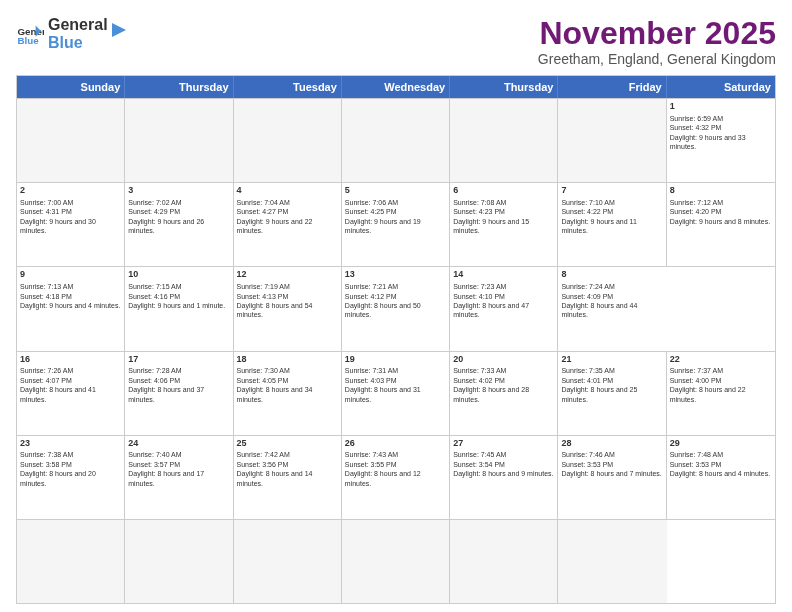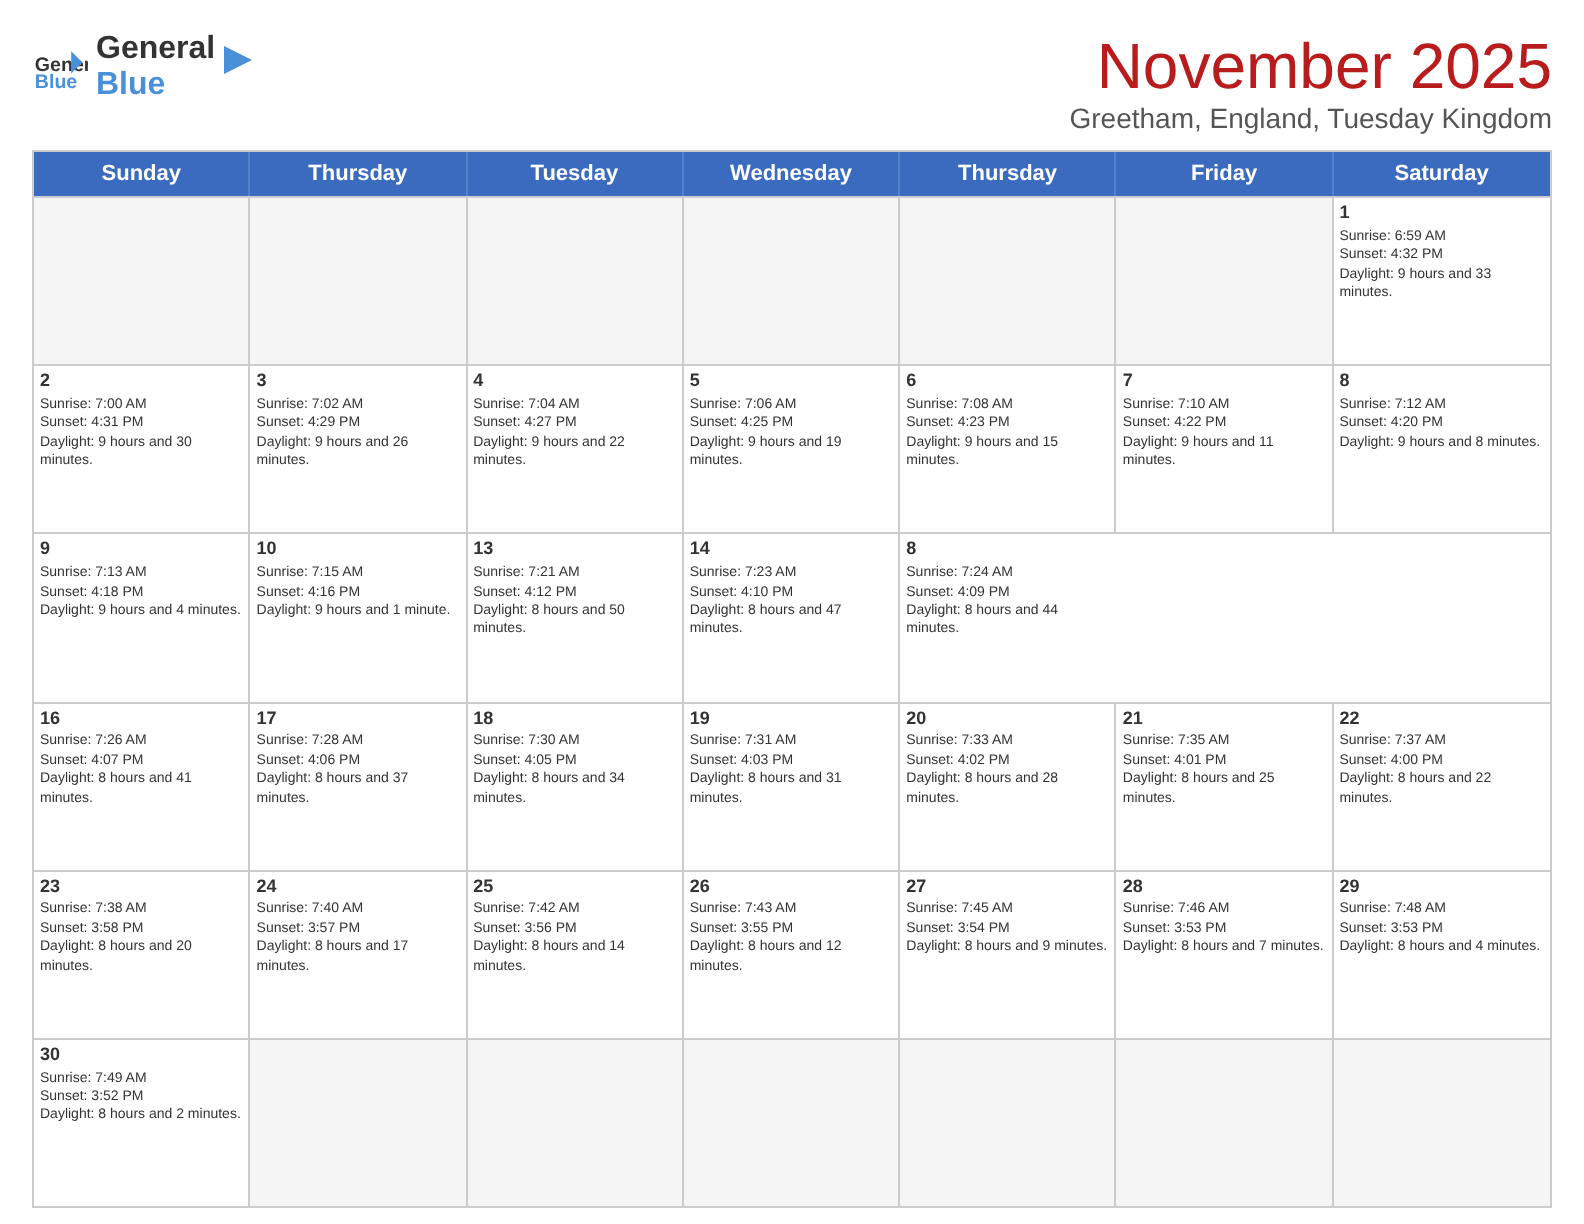--- a/index.html
+++ b/index.html
@@ -30,22 +30,22 @@
     }
     .logo-icon {
       width: 28px;
       height: 28px;
     }
     .title-block {
       text-align: right;
     }
     .main-title {
       font-size: 32px;
-      font-weight: normal;
-      color: #b91c1c;
+      font-weight: bold;
+      color: #701a75;
       line-height: 1.1;
     }
     .subtitle {
       font-size: 14px;
       color: #555;
     }
     .calendar {
       flex: 1;
       display: flex;
       flex-direction: column;
@@ -54,21 +54,21 @@
     .cal-header-row {
       display: grid;
       grid-template-columns: repeat(7, 1fr);
       background: #3a6bbf;
     }
     .cal-header-cell {
       color: #fff;
       font-size: 11px;
       font-weight: bold;
       padding: 5px 4px;
-      text-align: center;
+      text-align: right;
       border-right: 1px solid #5580cc;
     }
     .cal-header-cell:last-child { border-right: none; }
     .cal-body {
       flex: 1;
       display: flex;
       flex-direction: column;
     }
     .cal-row {
       display: grid;
@@ -109,21 +109,21 @@
       <div style="display:flex;flex-direction:column;line-height:1.1;">
         <span style="font-size:16px;font-weight:bold;color:#333;">General</span>
         <span style="font-size:16px;font-weight:bold;color:#4a90d9;">Blue</span>
       </div>
       <svg width="22" height="22" viewBox="0 0 22 22" style="margin-left:-4px;margin-top:-8px;">
         <polygon points="4,4 18,11 4,18" fill="#4a90d9"></polygon>
       </svg>
     </div>
     <div class="title-block">
       <div class="main-title">November 2025</div>
-      <div class="subtitle">Greetham, England, Tuesday Kingdom</div>
+      <div class="subtitle">Greetham, England, General Kingdom</div>
     </div>
   </div>
 
   <div class="calendar">
     <div class="cal-header-row">
       <div class="cal-header-cell">Sunday</div>
       <div class="cal-header-cell">Thursday</div>
       <div class="cal-header-cell">Tuesday</div>
       <div class="cal-header-cell">Wednesday</div>
       <div class="cal-header-cell">Thursday</div>
@@ -176,20 +176,24 @@
         <div class="cal-row">
           <div class="cal-cell">
             <span class="day-num">9</span>
             <div class="info">Sunrise: 7:13 AM<br>Sunset: 4:18 PM<br>Daylight: 9 hours and 4 minutes.</div>
           </div>
           <div class="cal-cell">
             <span class="day-num">10</span>
             <div class="info">Sunrise: 7:15 AM<br>Sunset: 4:16 PM<br>Daylight: 9 hours and 1 minute.</div>
           </div>
           <div class="cal-cell">
+            <span class="day-num">12</span>
+            <div class="info">Sunrise: 7:19 AM<br>Sunset: 4:13 PM<br>Daylight: 8 hours and 54 minutes.</div>
+          </div>
+          <div class="cal-cell">
             <span class="day-num">13</span>
             <div class="info">Sunrise: 7:21 AM<br>Sunset: 4:12 PM<br>Daylight: 8 hours and 50 minutes.</div>
           </div>
           <div class="cal-cell">
             <span class="day-num">14</span>
             <div class="info">Sunrise: 7:23 AM<br>Sunset: 4:10 PM<br>Daylight: 8 hours and 47 minutes.</div>
           </div>
           <div class="cal-cell">
             <span class="day-num">8</span>
             <div class="info">Sunrise: 7:24 AM<br>Sunset: 4:09 PM<br>Daylight: 8 hours and 44 minutes.</div>
@@ -249,24 +253,20 @@
           <div class="cal-cell">
             <span class="day-num">28</span>
             <div class="info">Sunrise: 7:46 AM<br>Sunset: 3:53 PM<br>Daylight: 8 hours and 7 minutes.</div>
           </div>
           <div class="cal-cell">
             <span class="day-num">29</span>
             <div class="info">Sunrise: 7:48 AM<br>Sunset: 3:53 PM<br>Daylight: 8 hours and 4 minutes.</div>
           </div>
         </div>
         <div class="cal-row">
-          <div class="cal-cell">
-            <span class="day-num">30</span>
-            <div class="info">Sunrise: 7:49 AM<br>Sunset: 3:52 PM<br>Daylight: 8 hours and 2 minutes.</div>
-          </div>
           <div class="cal-cell empty"></div>
           <div class="cal-cell empty"></div>
           <div class="cal-cell empty"></div>
           <div class="cal-cell empty"></div>
           <div class="cal-cell empty"></div>
           <div class="cal-cell empty"></div>
         </div>
       </div>
   </div>
 </div>

